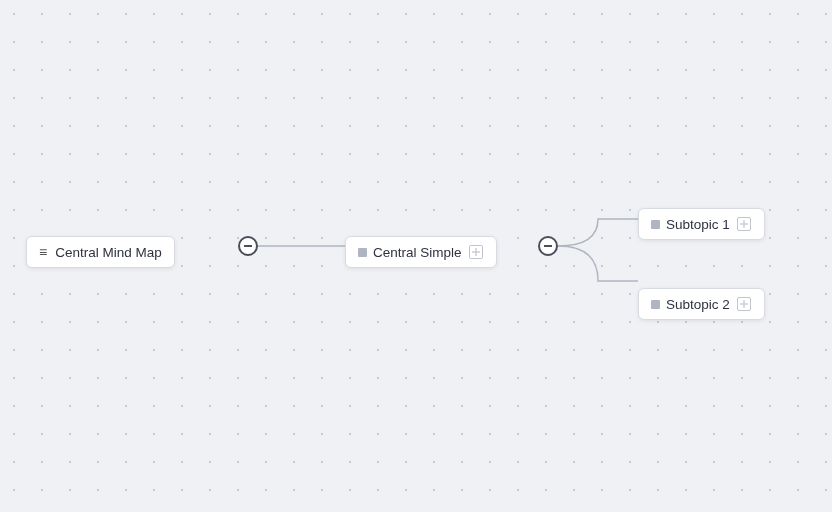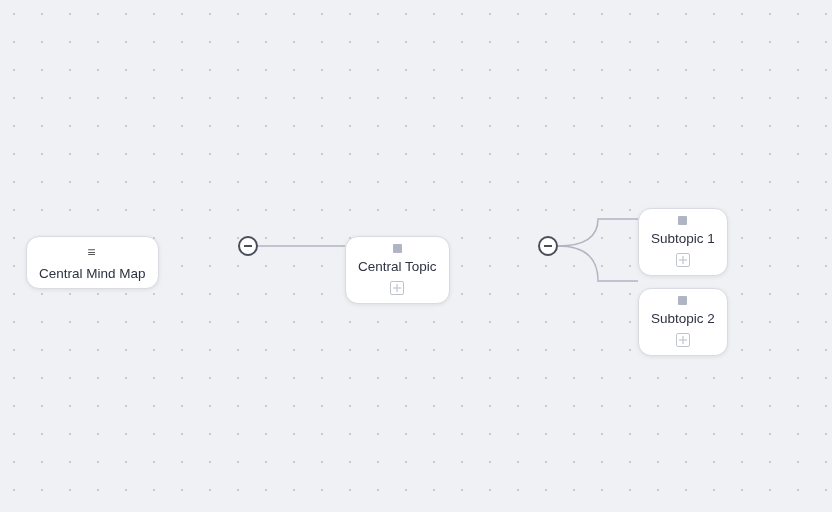--- a/index.html
+++ b/index.html
@@ -32,29 +32,28 @@
     }
 
     
     .node {
       position: absolute;
       display: flex;
       align-items: center;
       gap: 6px;
       background: #fff;
       border: 1.5px solid #d8dbe2;
-      border-radius: 13px;
+      border-radius: 6px;
       padding: 7px 12px;
       white-space: nowrap;
       font-size: 13.5px;
       font-weight: 500;
       color: #2e3241;
       box-shadow: 0 1px 4px rgba(0,0,0,0.08);
       cursor: pointer;
-      flex-direction: column;
     }
 
     .node .node-icon {
       width: 9px;
       height: 9px;
       background: #b0b5c3;
       border-radius: 1px;
       flex-shrink: 0;
     }
 
@@ -167,21 +166,21 @@
   <div class="node" id="node-title">
     <span style="font-size:14px; color:#555; margin-right:2px;">≡</span>
     <span>Central Mind Map</span>
   </div>
 
   <div class="circle-btn minus" id="btn-title">
   </div>
 
   <div class="node" id="node-central">
     <span class="node-icon"></span>
-    <span>Central Topic</span>
+    <span>Central Simple</span>
     <span class="expand-cross">
       <svg viewBox="0 0 14 14" fill="none" xmlns="http://www.w3.org/2000/svg">
         <rect x="0.5" y="0.5" width="13" height="13" rx="1.5" stroke="#c0c4ce" stroke-width="1"></rect>
         <line x1="7" y1="3" x2="7" y2="11" stroke="#c0c4ce" stroke-width="1.2"></line>
         <line x1="3" y1="7" x2="11" y2="7" stroke="#c0c4ce" stroke-width="1.2"></line>
       </svg>
     </span>
   </div>
 
   <div class="circle-btn minus" id="btn-central">

